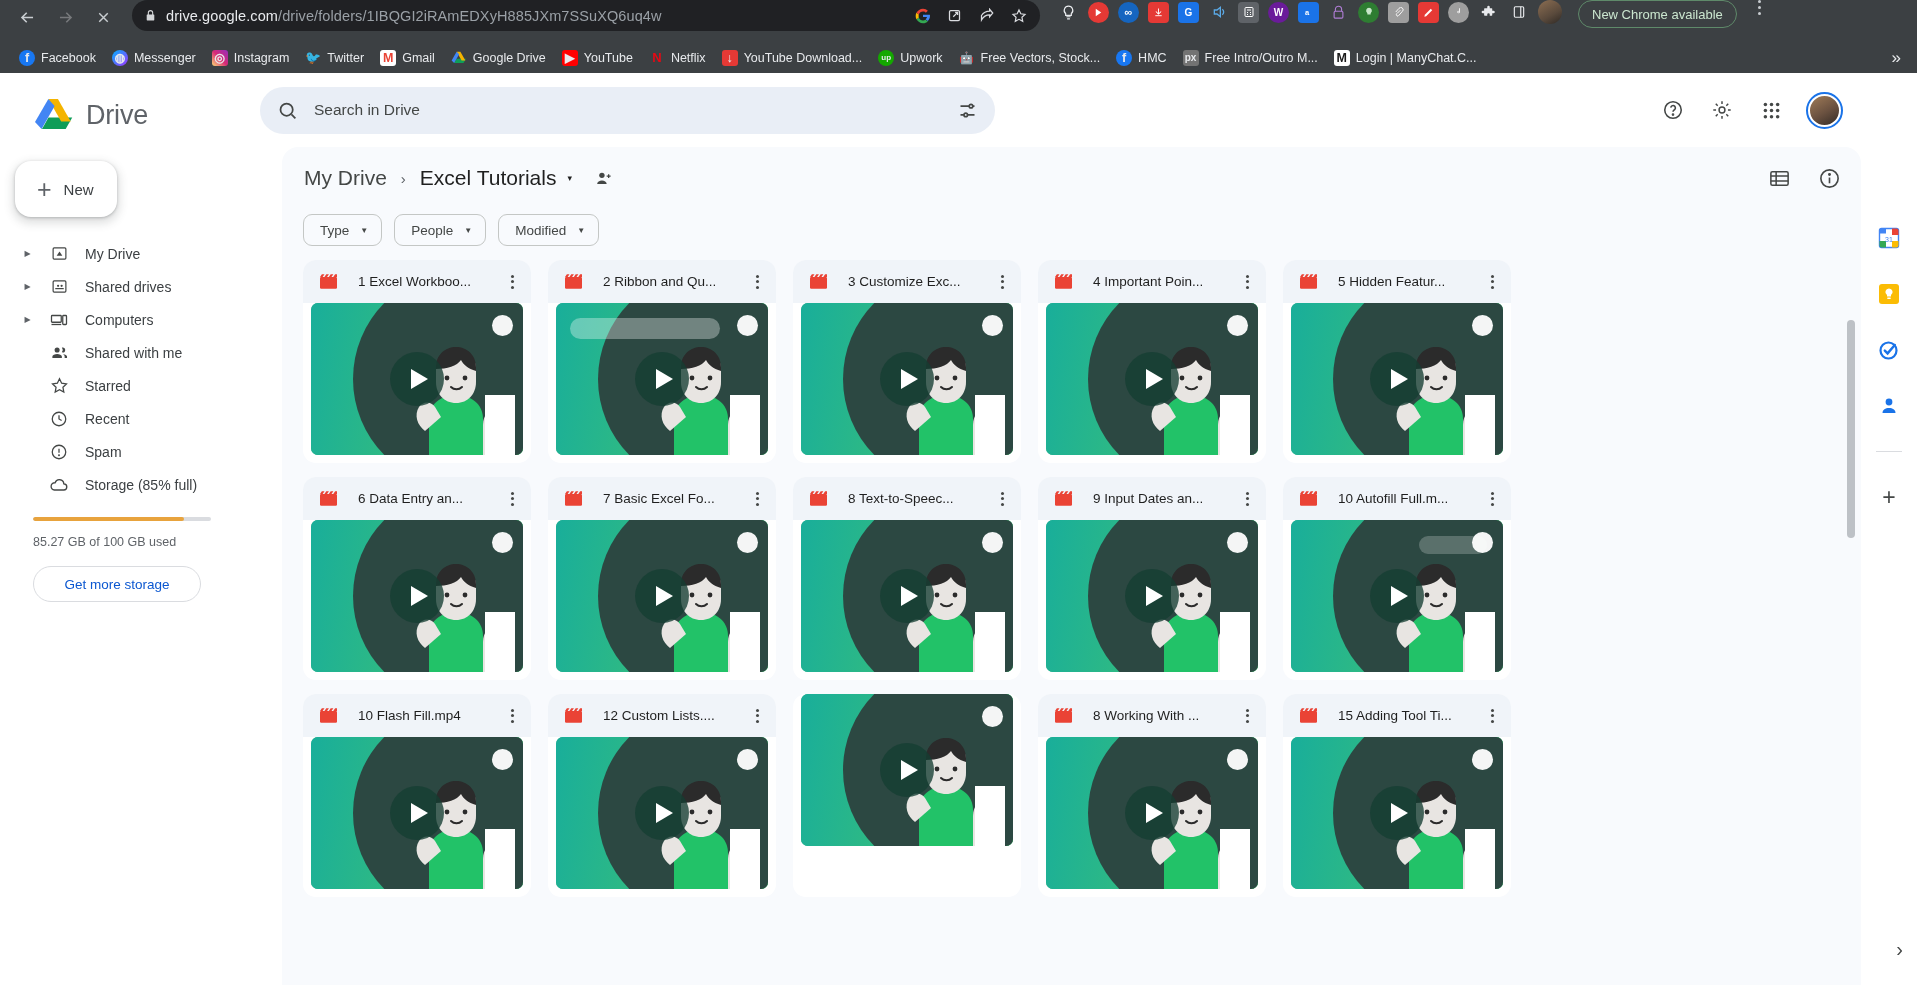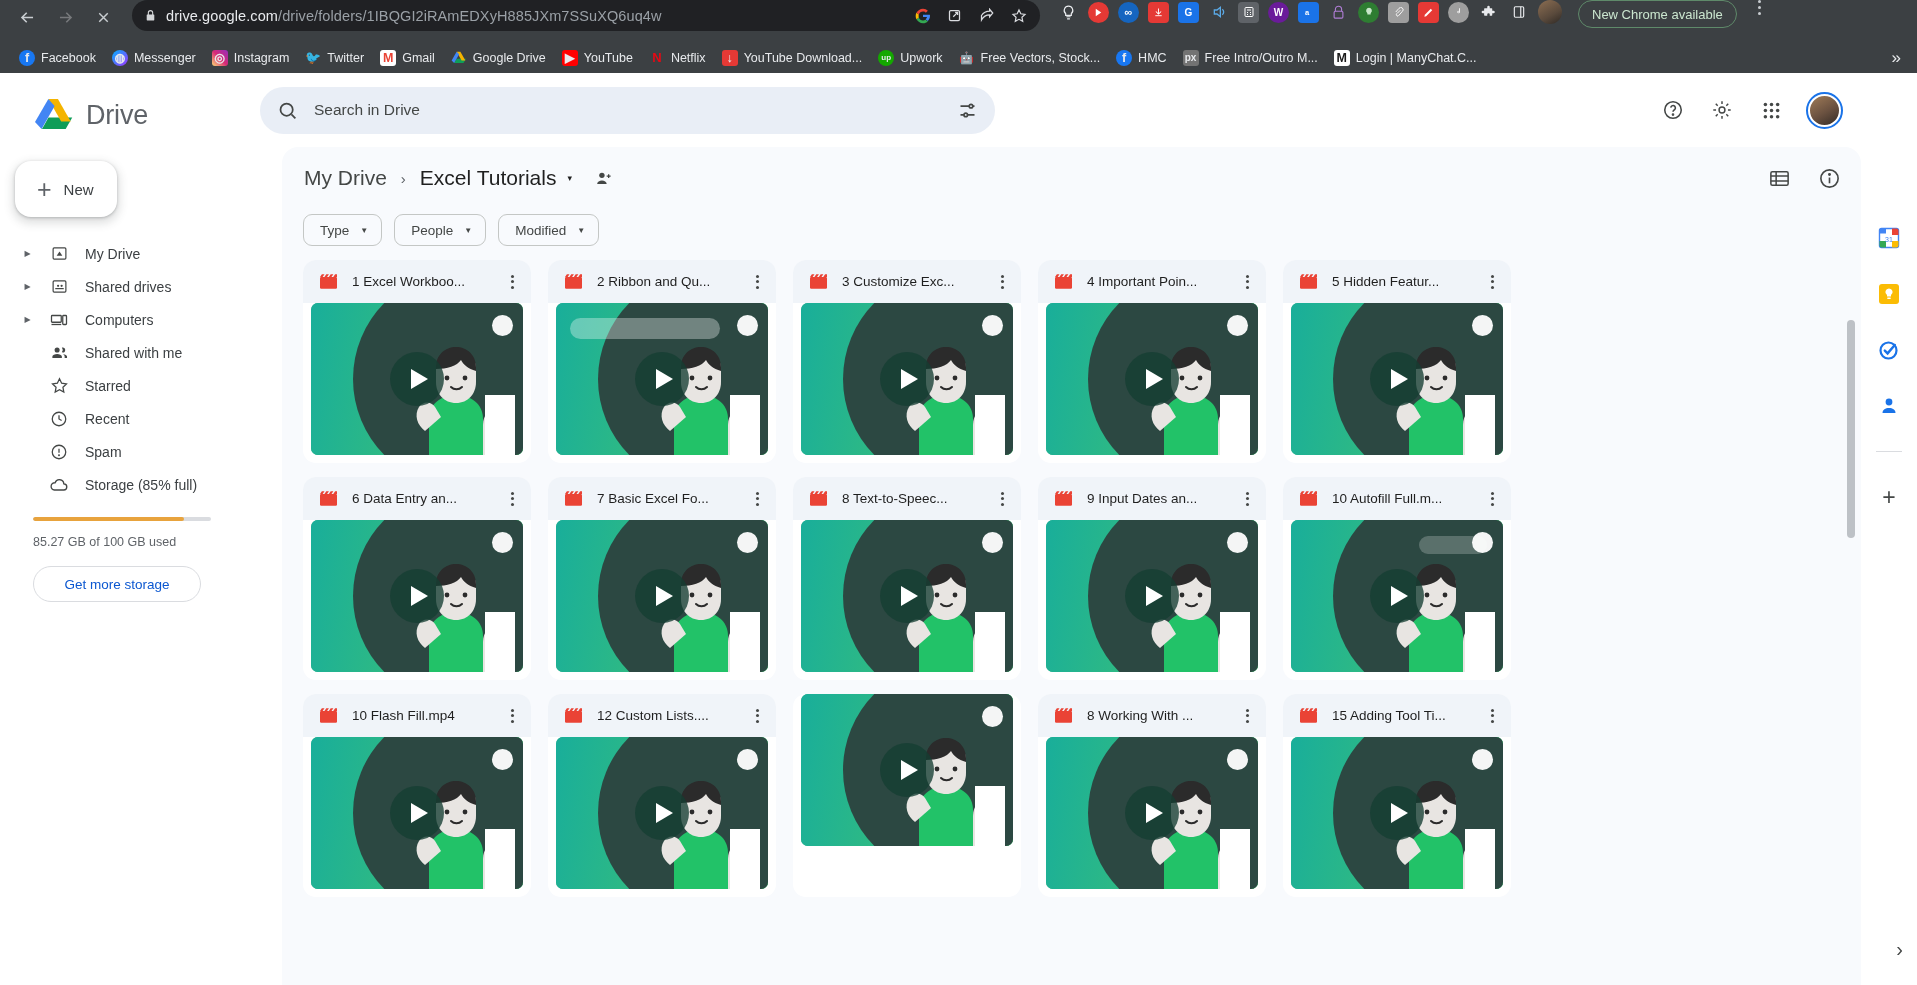--- a/index.html
+++ b/index.html
@@ -135,21 +135,21 @@
     height:32px; padding:0 13px 0 16px; border:1px solid #c4c7c5;
     border-radius:9px; display:flex; align-items:center; gap:11px;
     font-size:13.5px; color:#444746; background:transparent;
   }
   .chip .cc { font-size:8px; color:#444746; }
 
   
   .grid-scroll { flex:1 1 auto; overflow:hidden; padding:0 0 0 21px; position:relative; }
   .grid { display:grid; grid-template-columns:repeat(5, 228px); gap:14px 17px; }
   .card { width:228px; background:#fff; border-radius:13px; overflow:hidden; }
-  .card-head { height:43px; display:flex; align-items:center; gap:15px; padding:0 6px 0 17px; background:#f0f4f9; }
+  .card-head { height:43px; display:flex; align-items:center; gap:21px; padding:0 6px 0 17px; background:#f0f4f9; }
   .card-head .ftype { width:17px; height:15px; flex:0 0 17px; }
   .card-title { font-size:13.5px; color:#1f1f1f; white-space:nowrap; overflow:hidden; text-overflow:ellipsis; flex:1 1 auto; }
   .card-menu { width:26px; height:26px; display:flex; flex-direction:column; align-items:center; justify-content:center; gap:2.5px; flex:0 0 26px; }
   .card-menu i { width:3px; height:3px; border-radius:50%; background:#444746; display:block; }
 
   .thumb { height:152px; margin:0 8px 8px 8px; border-radius:7px; overflow:hidden; position:relative; background:#23a97f; }
   .thumb .bg { position:absolute; inset:0; background:linear-gradient(100deg,#19ae9a 0%,#2fba83 45%,#47c95f 100%); }
   .thumb .dark-circle { position:absolute; right:-46px; top:-32px; width:216px; height:216px; border-radius:50%; background:#2c4842; }
   .thumb .bar {
     position:absolute; left:14px; top:15px; width:150px; height:21px;

